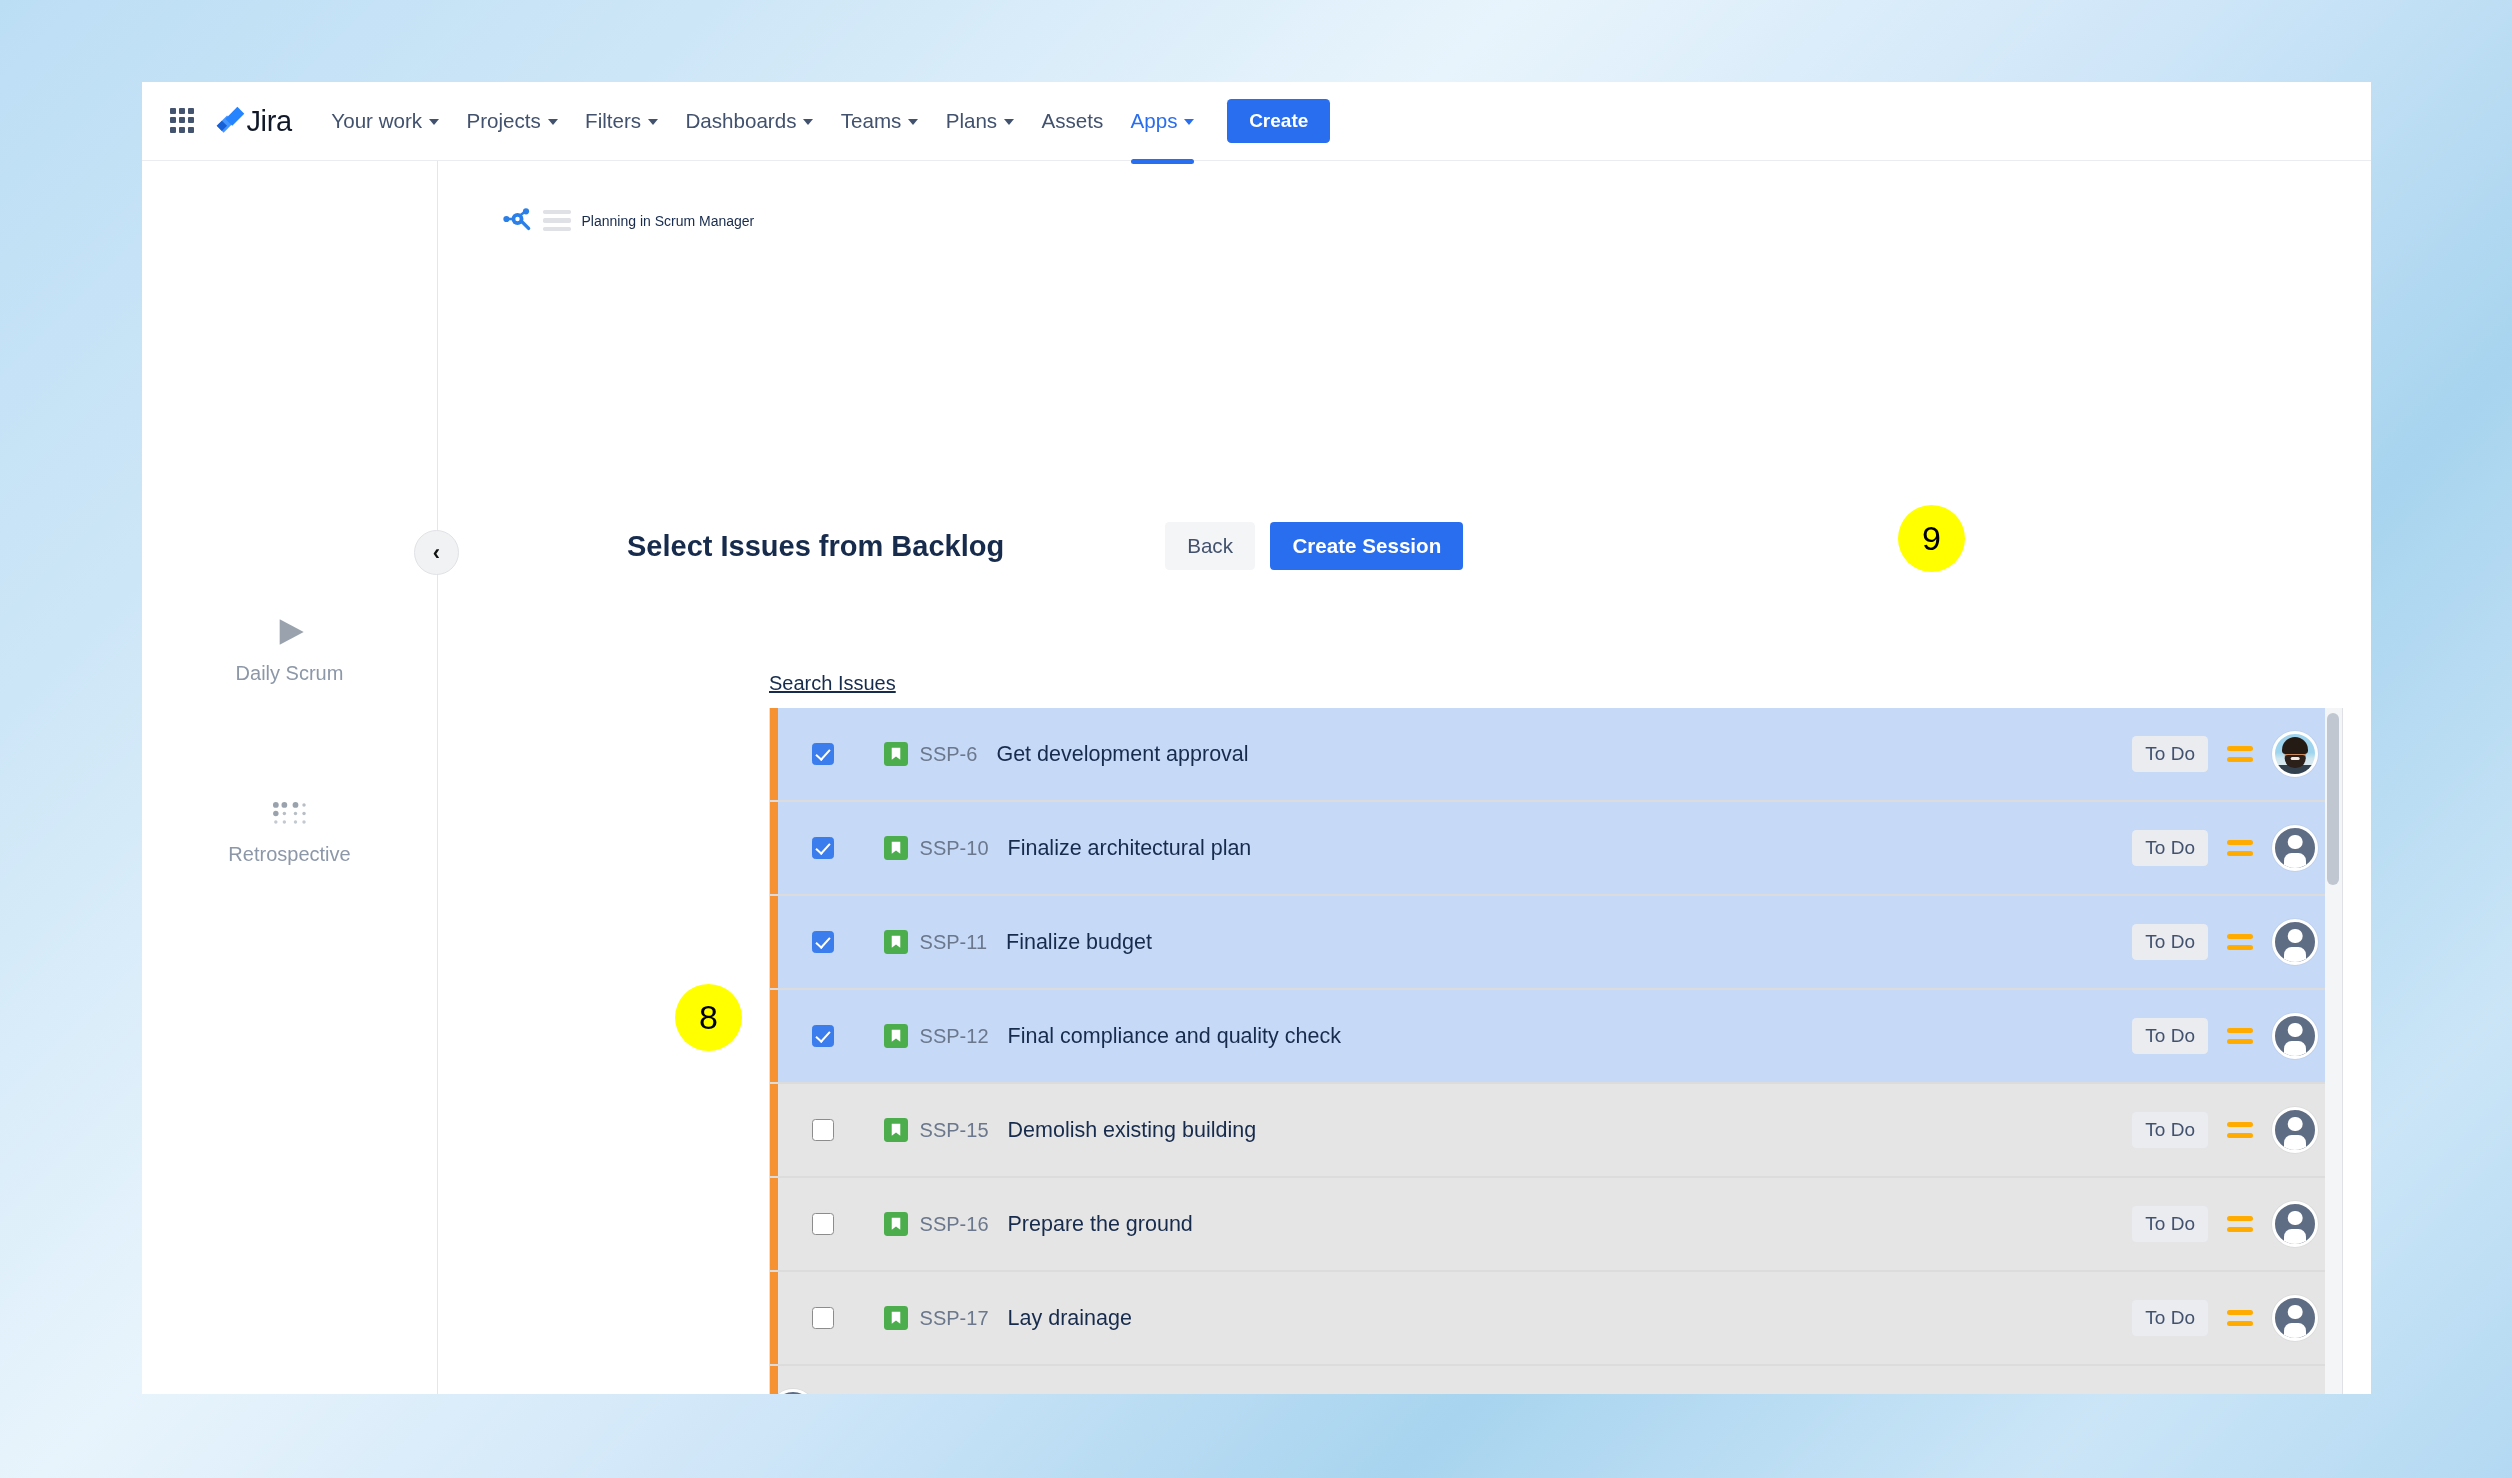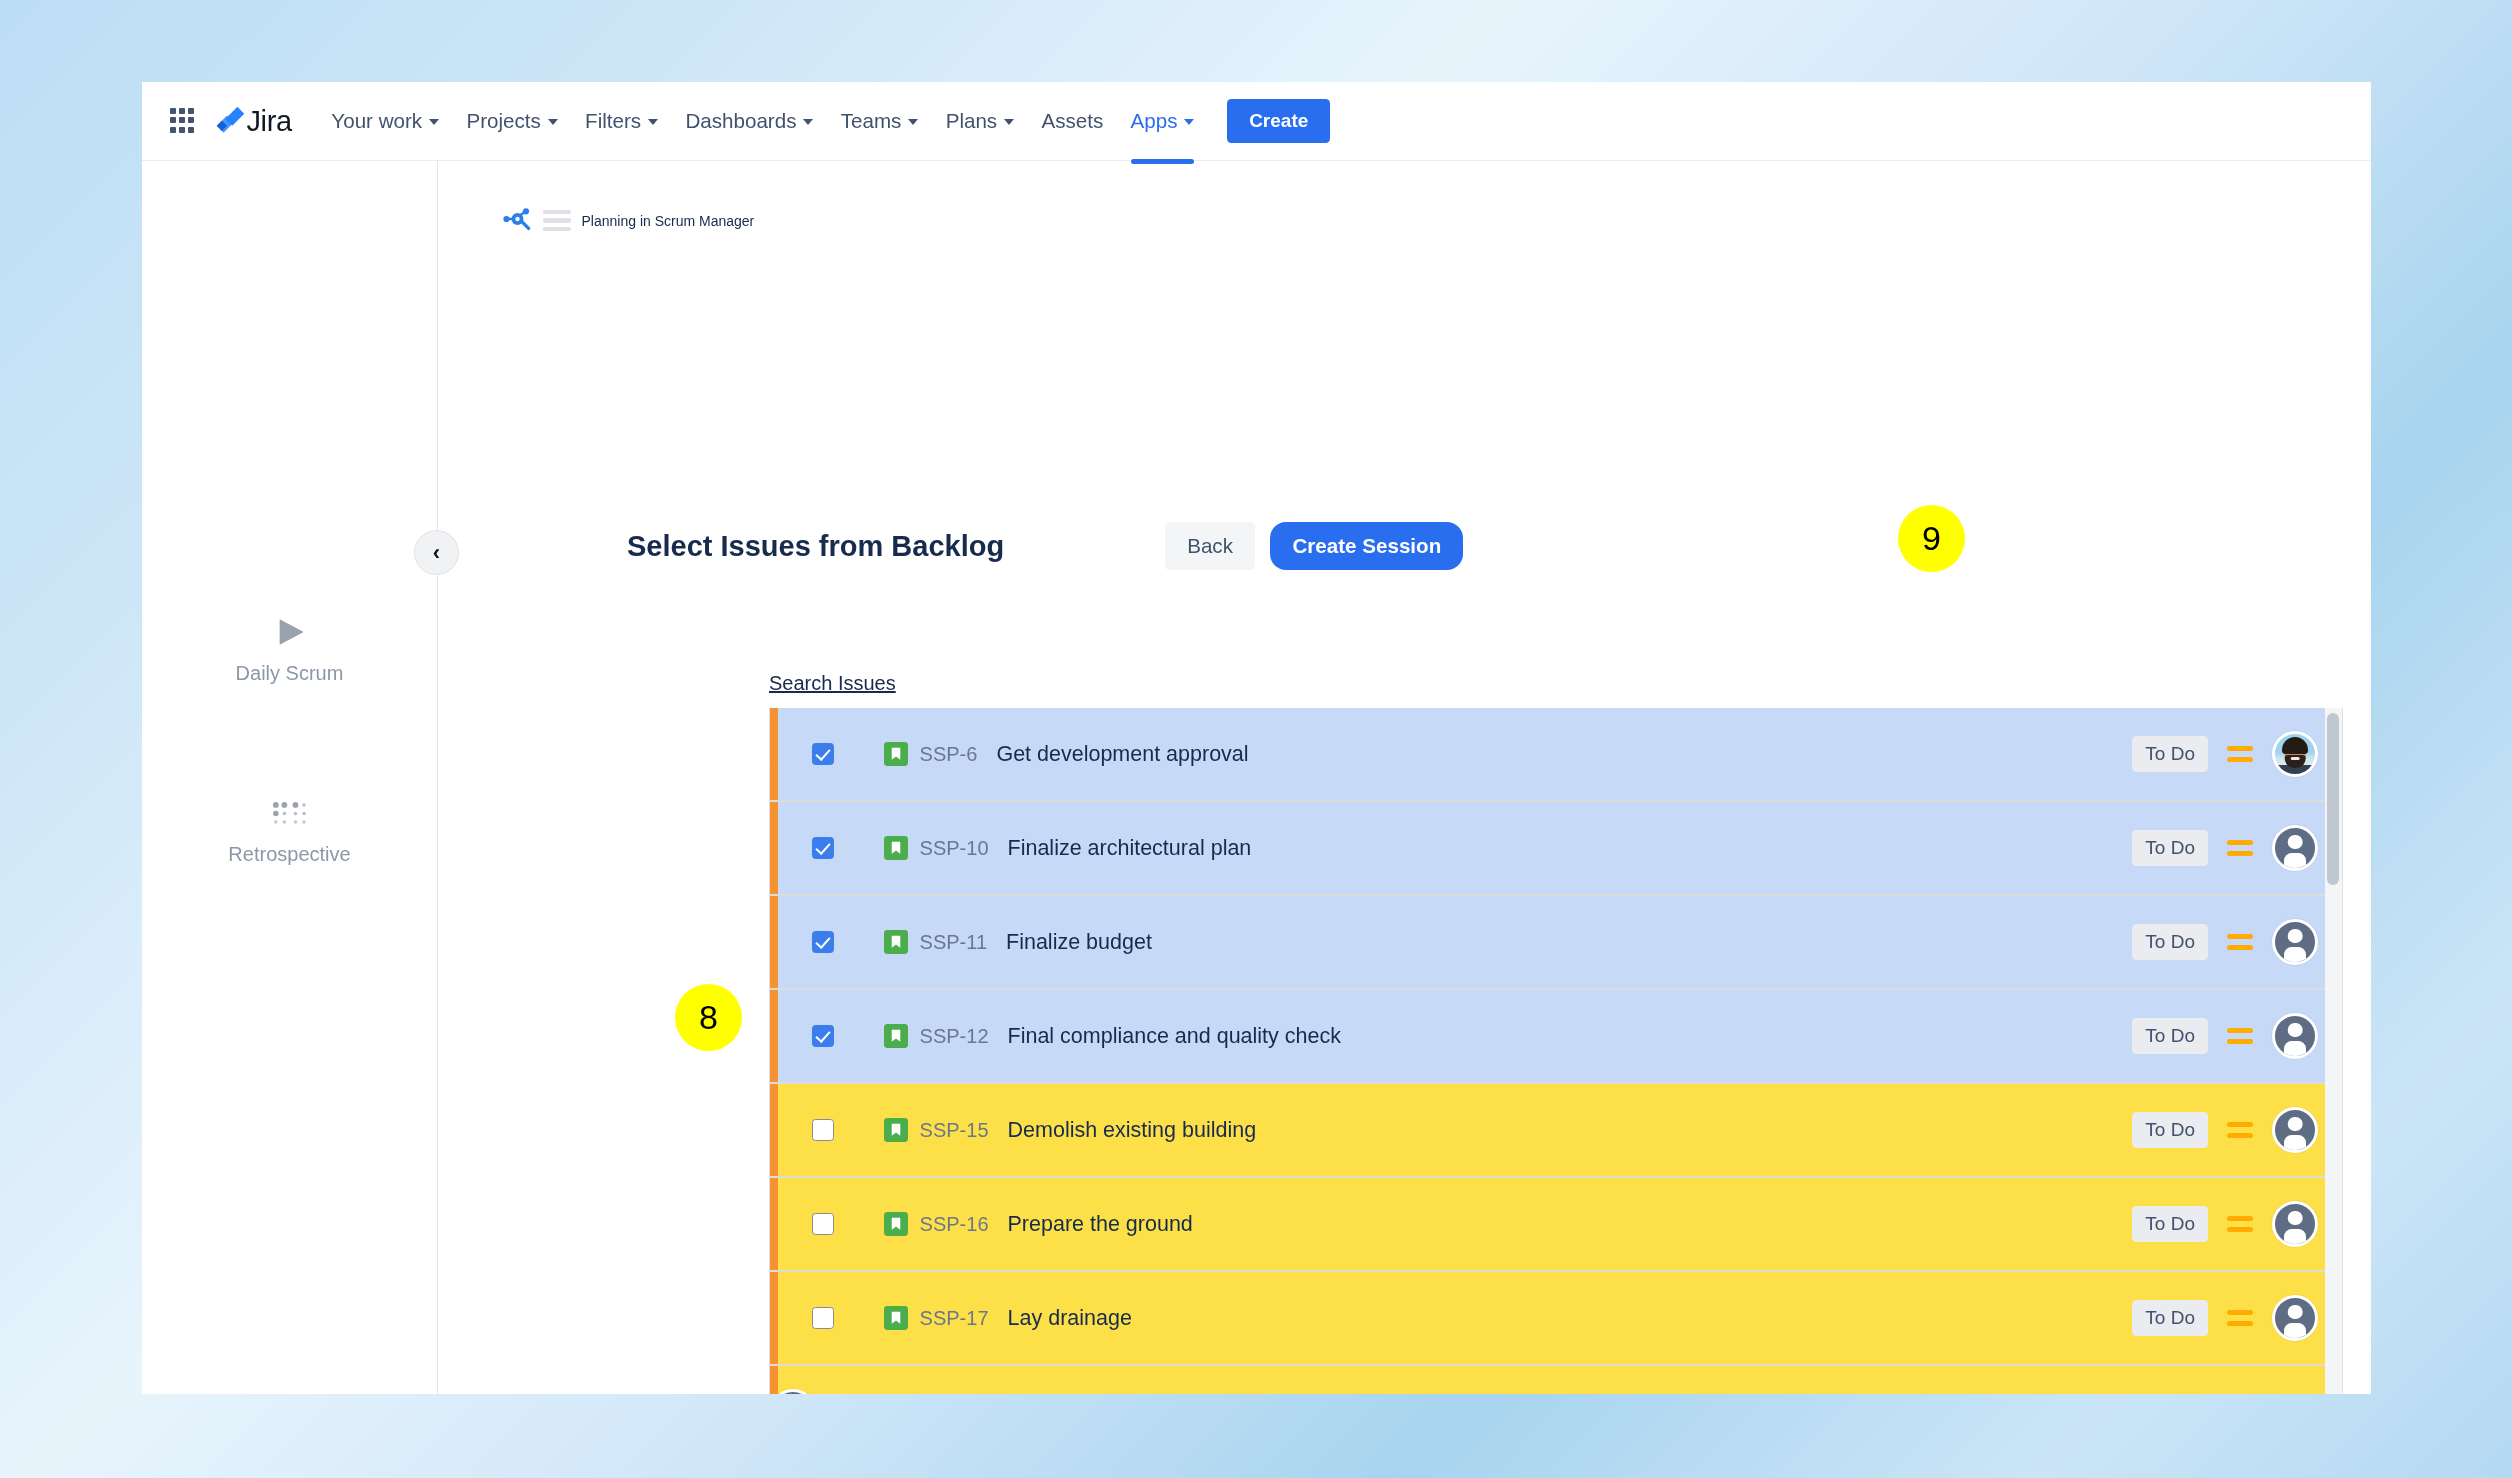--- a/index.html
+++ b/index.html
@@ -137,21 +137,21 @@
   .page-title { font-size: 29px; font-weight:700; color:#172b4d; }
   .head-actions { display:flex; align-items:center; gap: 15.5px; margin-left: 161px; }
   .btn-back {
     background:#f4f5f7; color:#42526e;
     border:none; border-radius:4.3px;
     font-size: 20.6px; padding: 12px 22px;
     cursor:pointer; font-family:inherit;
   }
   .btn-create-session {
     background:#2a6ef0; color:#fff;
-    border:none; border-radius:16px;
+    border:none; border-radius:4px;
     font-size: 20.6px; font-weight:600; padding: 12px 22px;
     cursor:pointer; font-family:inherit;
   }
 
   
   .marker {
     position:absolute;
     width: 67px; height: 67px;
     border-radius:50%;
     background:#ffff00;
@@ -187,21 +187,21 @@
     border: 1.7px solid #dfe1e6;
     border-top: none;
     overflow:hidden;
   }
   .list-inner { position:relative; }
   .issue-row {
     position:relative;
     height: 94px;
     display:flex; align-items:center;
     border-bottom: 2.6px solid #dcdcdc;
-    background:#fde047;
+    background:#e5e5e5;
     cursor:pointer;
   }
   .issue-row.selected { background:#c6d9f7; }
   .issue-row::before {
     content:"";
     position:absolute; left:0; top:0; bottom:0;
     width: 7.7px; background:#f79232;
   }
   .cell-check { width: 105px; display:flex; justify-content:center; align-items:center; }
   .chk {

